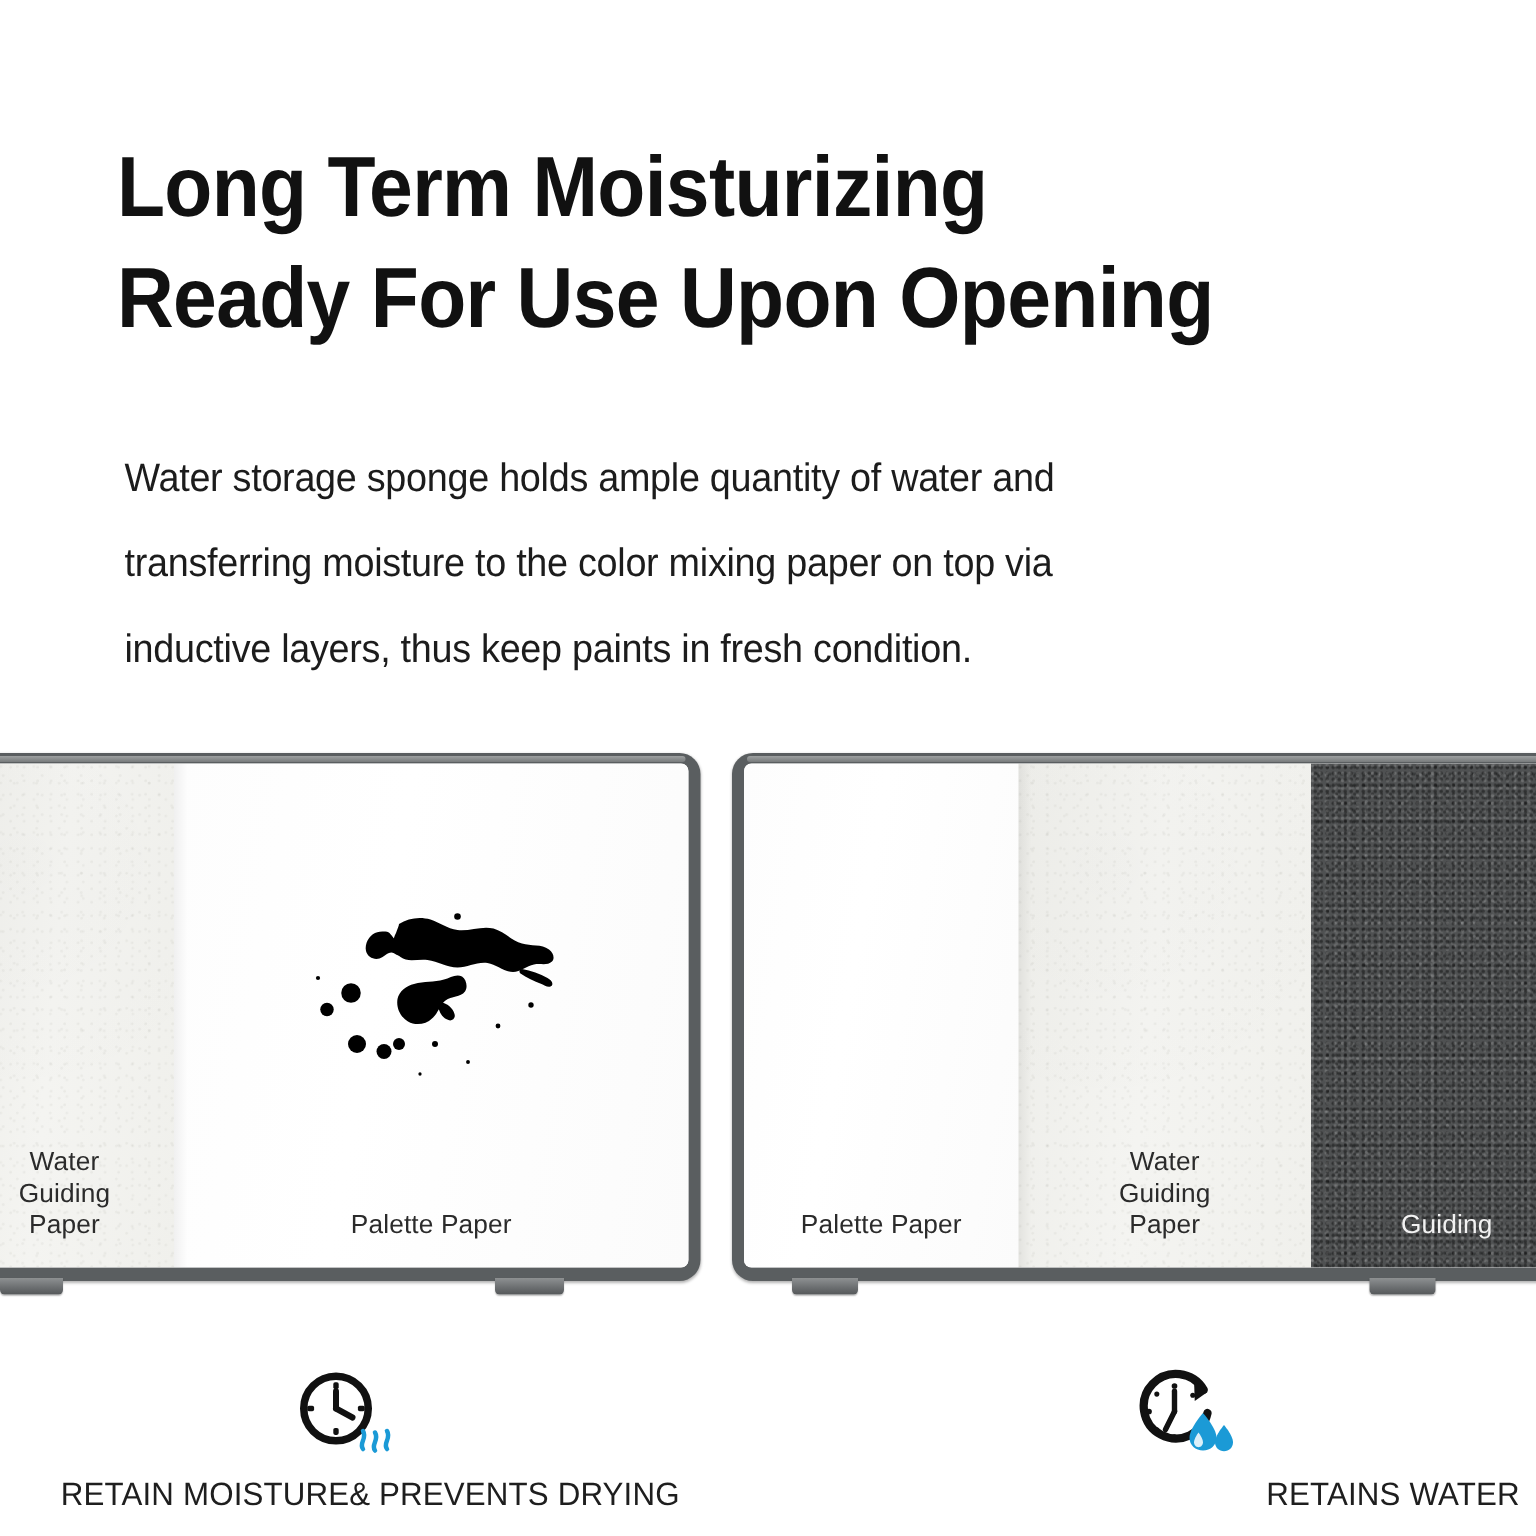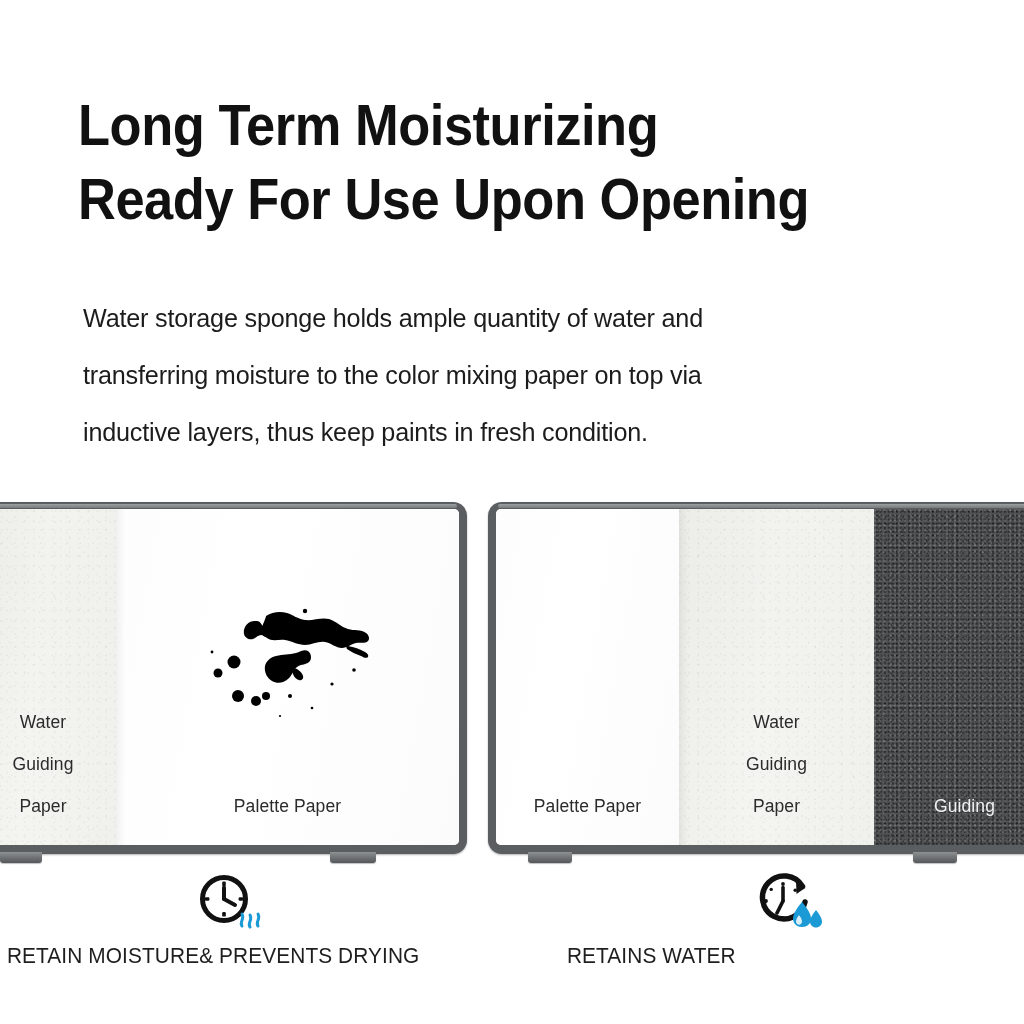--- a/index.html
+++ b/index.html
@@ -94,21 +94,21 @@
     display: flex;
     align-items: flex-end;
     justify-content: center;
   }
   .layer-label {
     position: relative;
     z-index: 3;
     text-align: center;
     font-family: "Liberation Sans", sans-serif;
     font-size: 17.5px;
-    line-height: 42px;
+    line-height: 21px;
     color: #2b2b2b;
     padding-bottom: 18px;
     letter-spacing: 0.1px;
     white-space: pre-line;
   }
 
   .layer-guiding {
     background:
       radial-gradient(circle at 30% 20%, rgba(0,0,0,0.012) 0%, rgba(0,0,0,0) 60%),
       linear-gradient(95deg, #eeeeea 0%, #f4f4f1 45%, #f0f0ec 100%);
@@ -167,22 +167,22 @@
     top: 598px;
     width: 200px;
     height: 125px;
     z-index: 4;
     pointer-events: none;
   }
 
   
   .feature {
     position: absolute;
-    top: 872px;
-    text-align: left;
+    top: 912px;
+    text-align: right;
   }
   #feature-left  { left: 0px;   width: 460px; }
   #feature-right { left= 0; left: 560px; width: 460px; }
 
   .feature-icon {
     height: 62px;
     display: flex;
     align-items: center;
     justify-content: center;
   }

